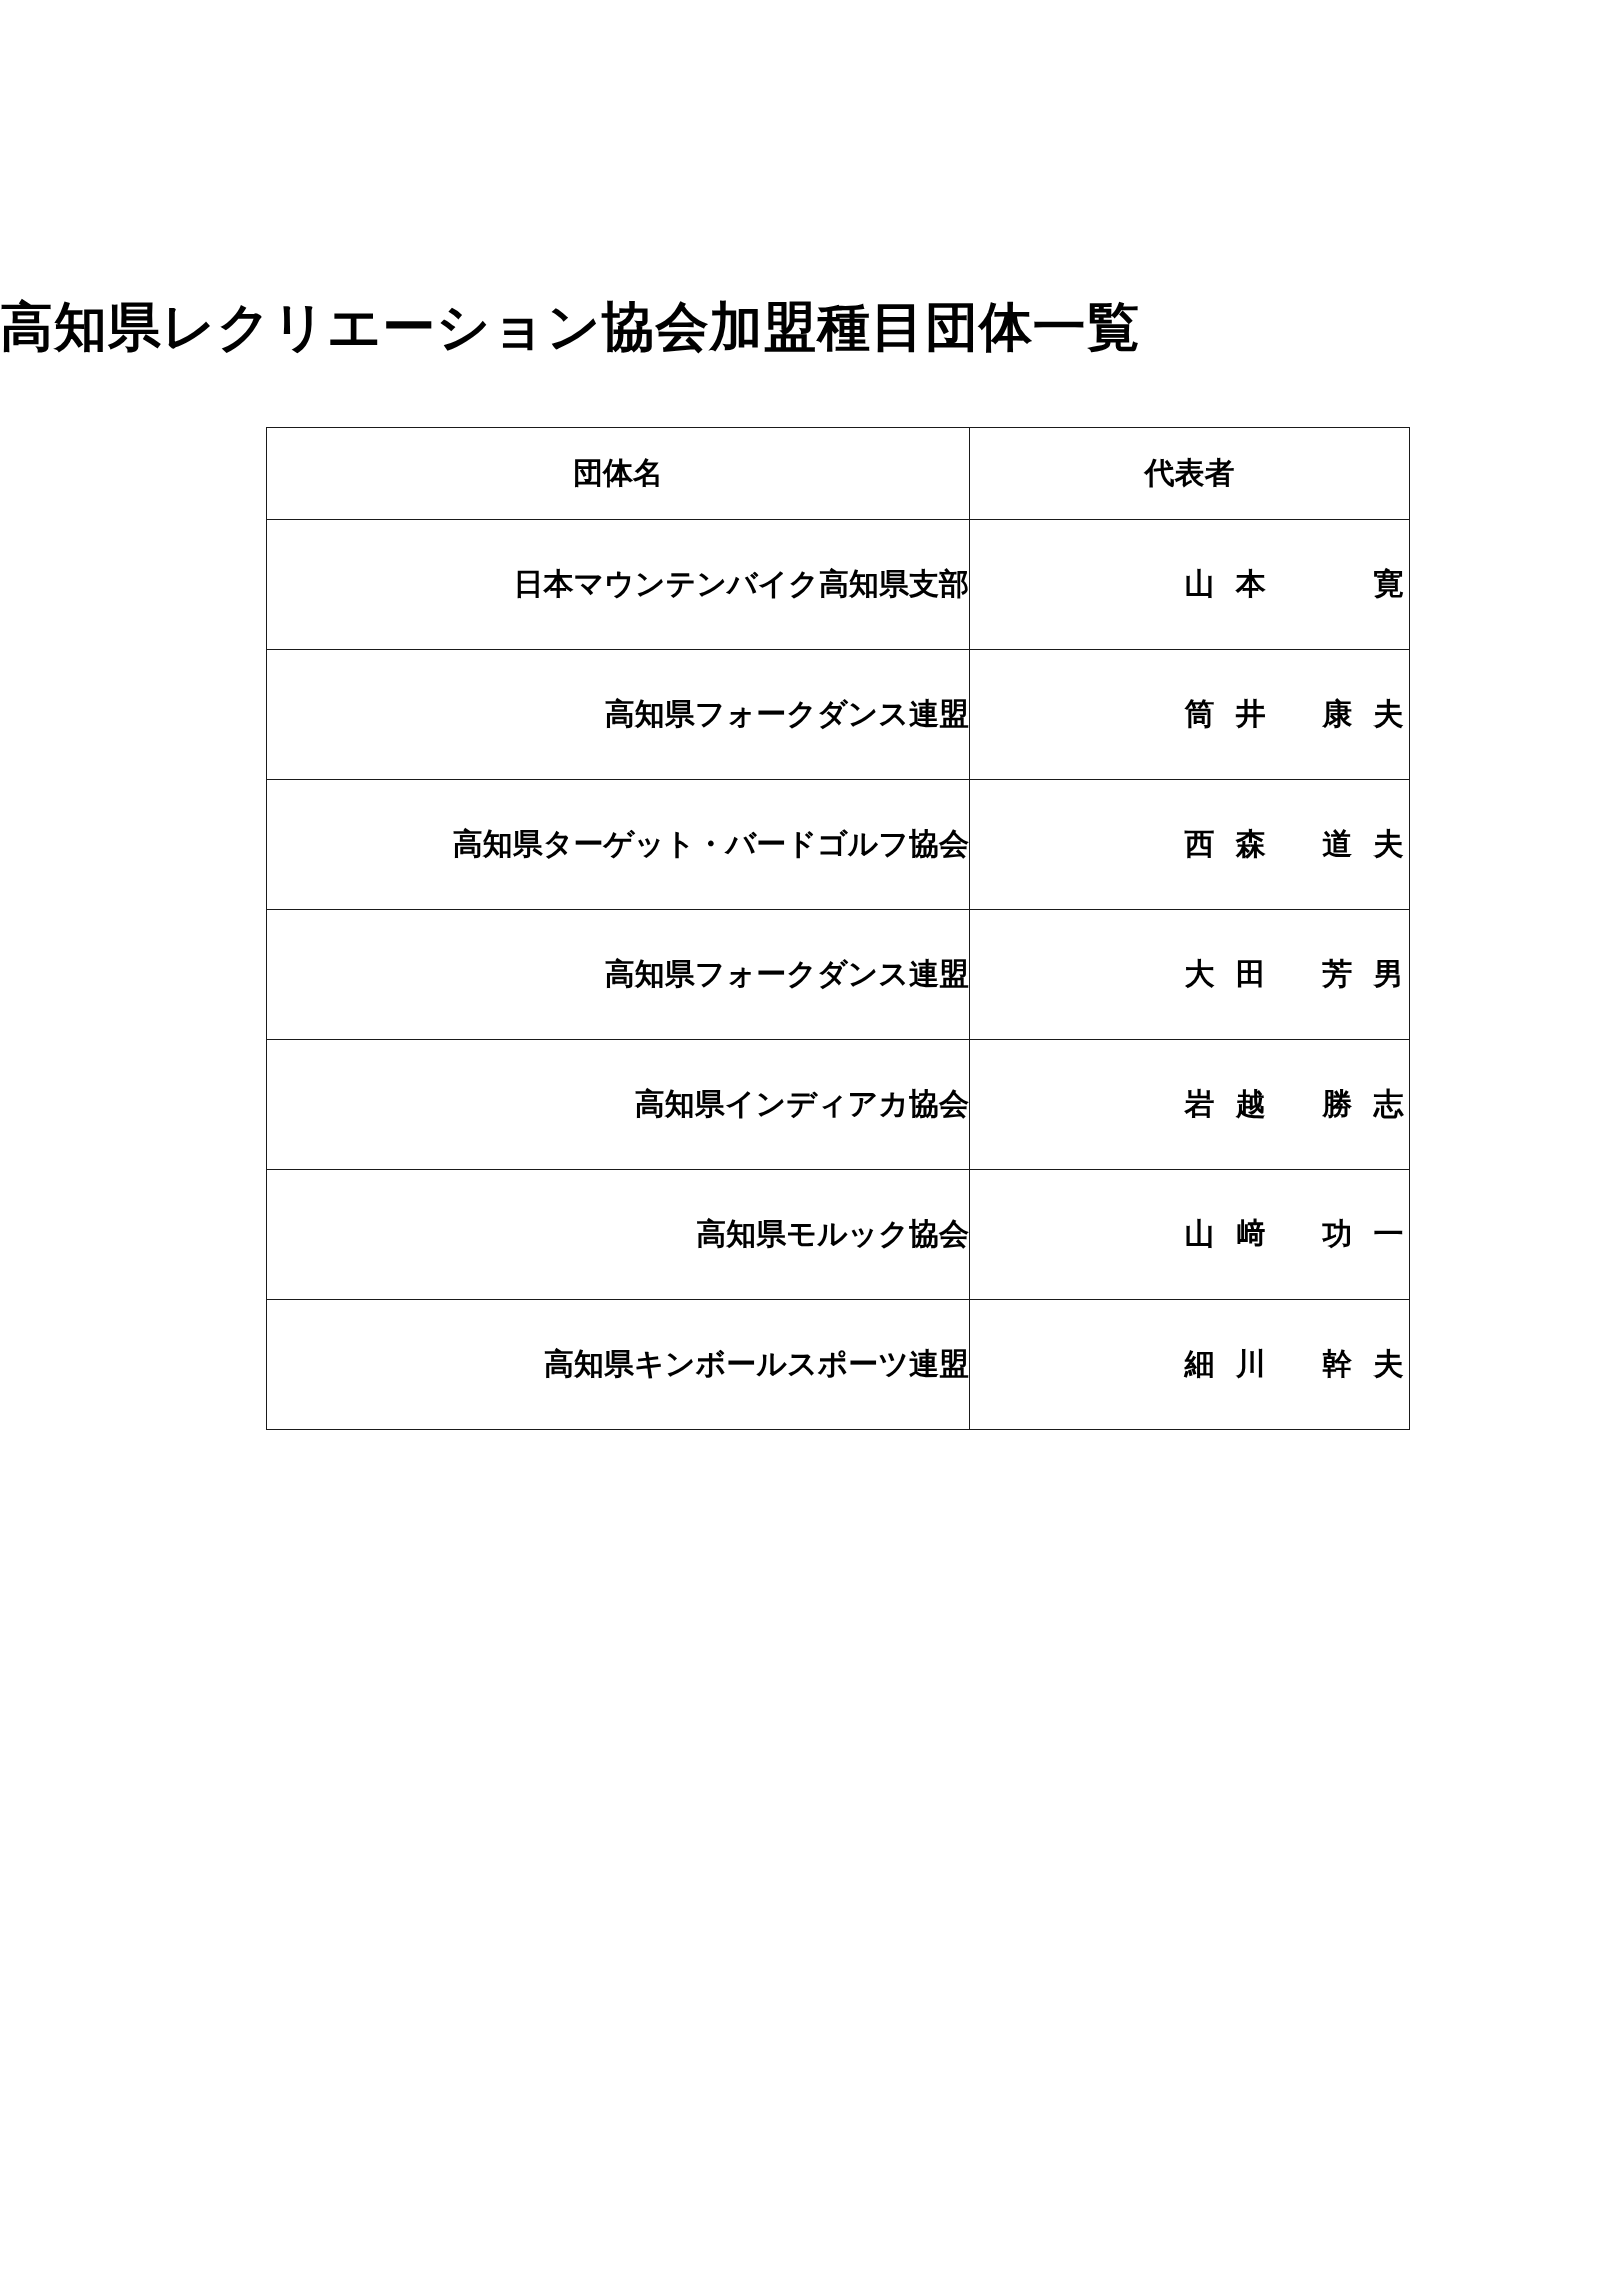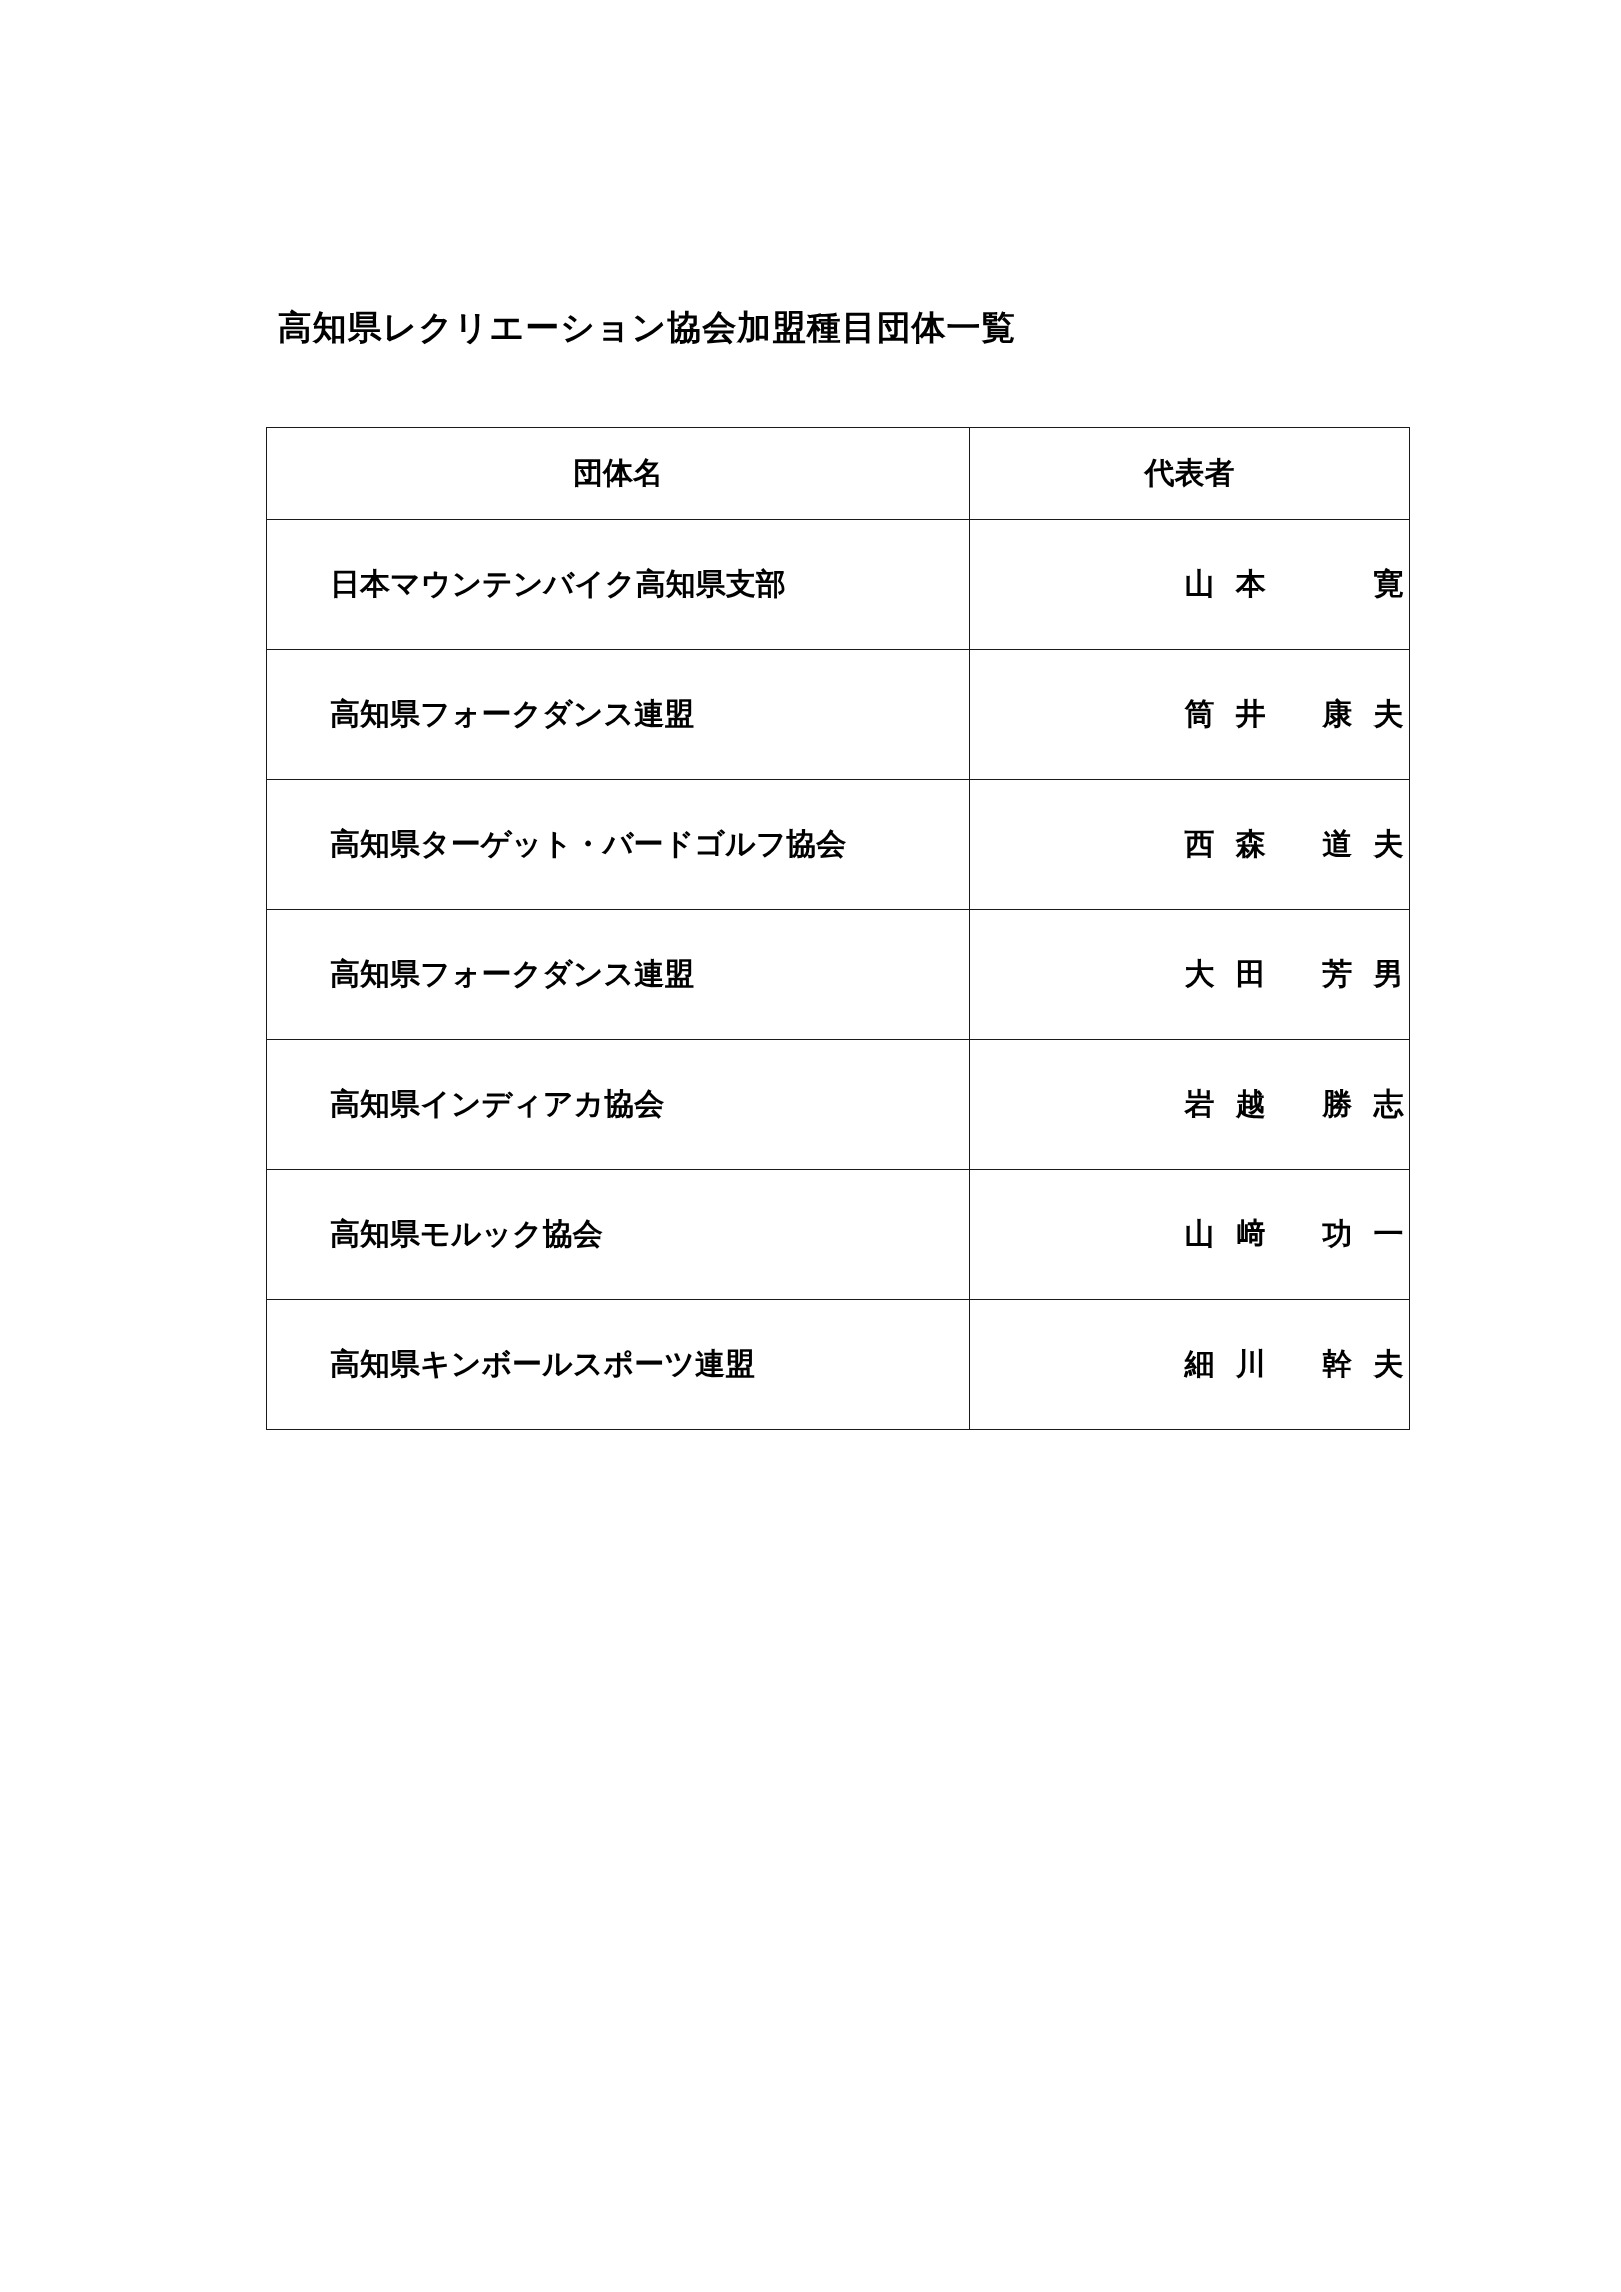--- a/index.html
+++ b/index.html
@@ -1,27 +1,27 @@
 <!DOCTYPE html>
 <html style="font-size:14.3px"><head>
 <meta charset="utf-8">
 <style>
   html, body { margin: 0; padding: 0; background: #ffffff; }
   body { width: 1621px; height: 2293px; position: relative; overflow: hidden;
          font-family: "DejaVu Sans", "Liberation Sans", sans-serif; color: #000; }
-  .title { position: absolute; top: 300px; left: 0; width: 1294px; text-align: center;
-           font-size: 34px; font-weight: bold; letter-spacing: 0.9px; line-height: 54px; }
+  .title { position: absolute; top: 300px; left: 0; width: 1294px; 
+           font-size: 53px; font-weight: bold; letter-spacing: 0.9px; line-height: 54px; }
   table.list { position: absolute; top: 427px; left: 266px; width: 1143px;
                border-collapse: collapse; table-layout: fixed; }
   table.list td, table.list th { border: 1.8px solid #1a1a1a; padding: 0; }
   col.c1 { width: 703px; }
   col.c2 { width: 440px; }
   th { height: 91px; font-size: 30px; font-weight: bold; text-align: center; }
   td { height: 129px; font-size: 30px; font-weight: bold; }
-  td.org { padding-left: 63px !important; text-align: left; }
+  td.org { padding-left: 63px !important; text-align: right; }
   td.rep { text-align: right; letter-spacing: 0; }
   .rep span { display: inline-block; }
   .rep .name { white-space: pre; letter-spacing: 5.4px; }
 </style>
 </head>
 <body>
 
 <div class="title">高知県レクリエーション協会加盟種目団体一覧</div>
 
 <table class="list">

